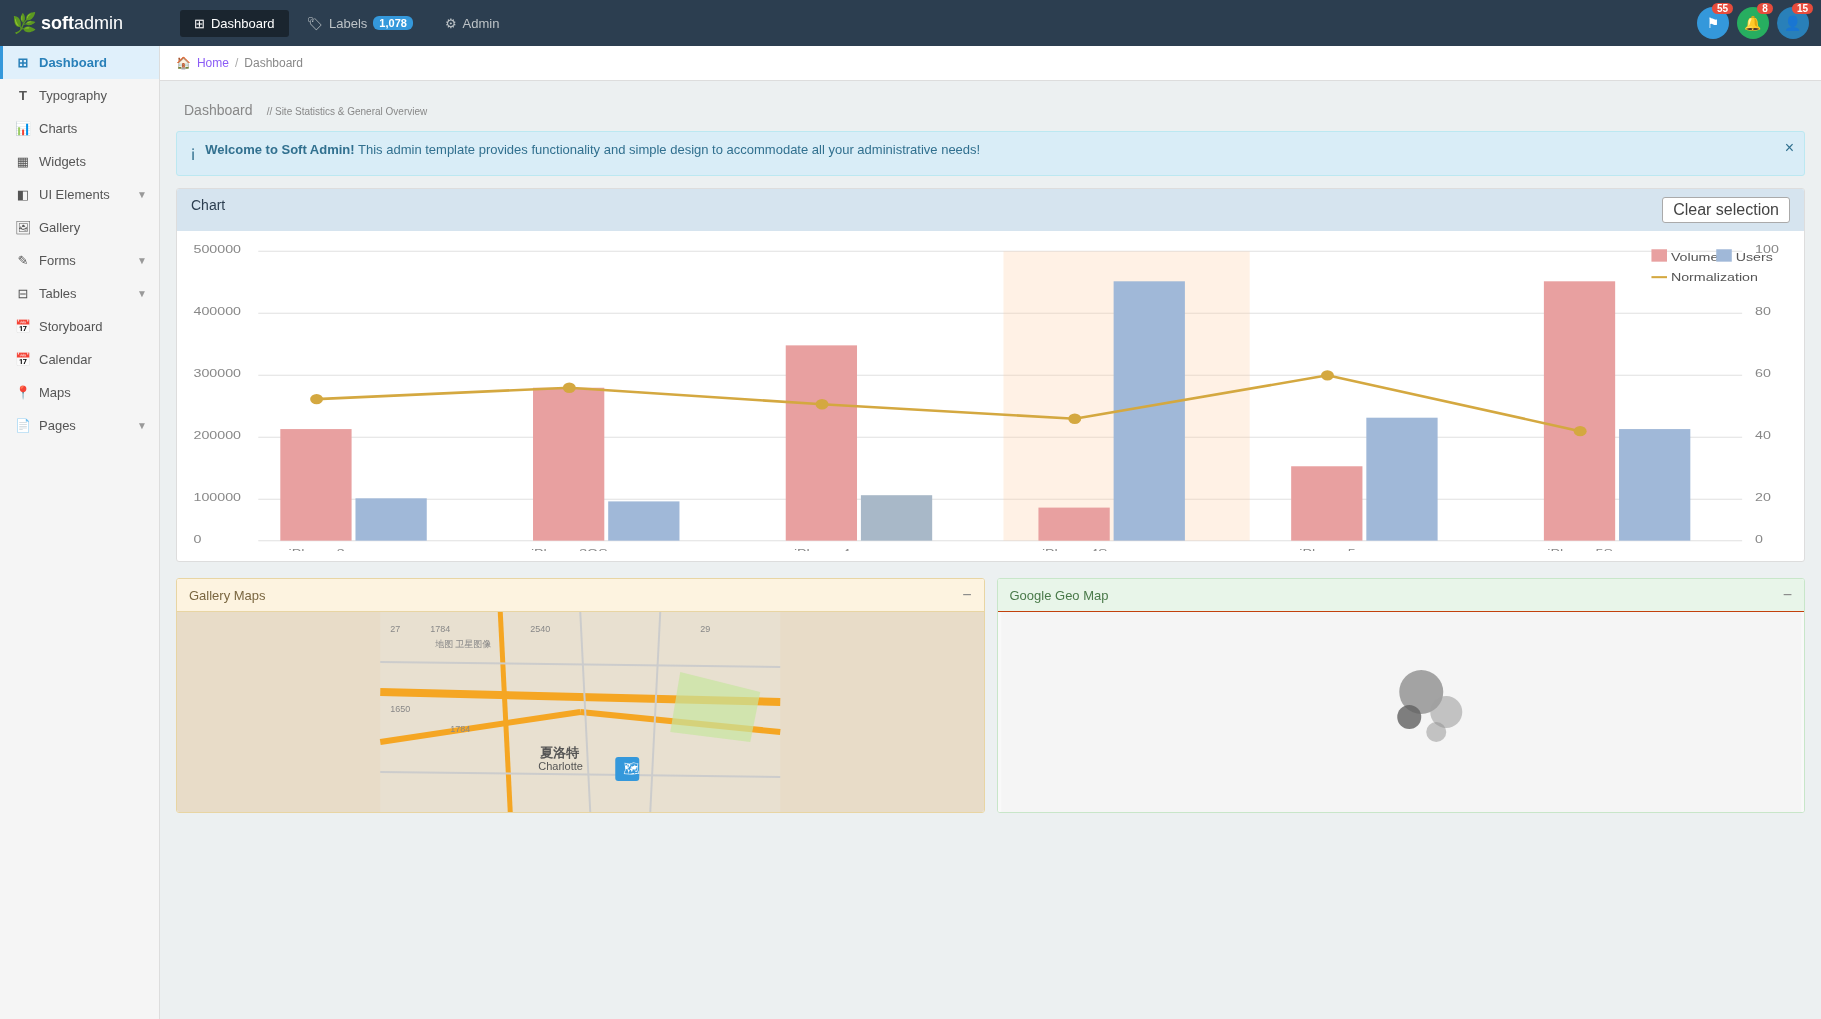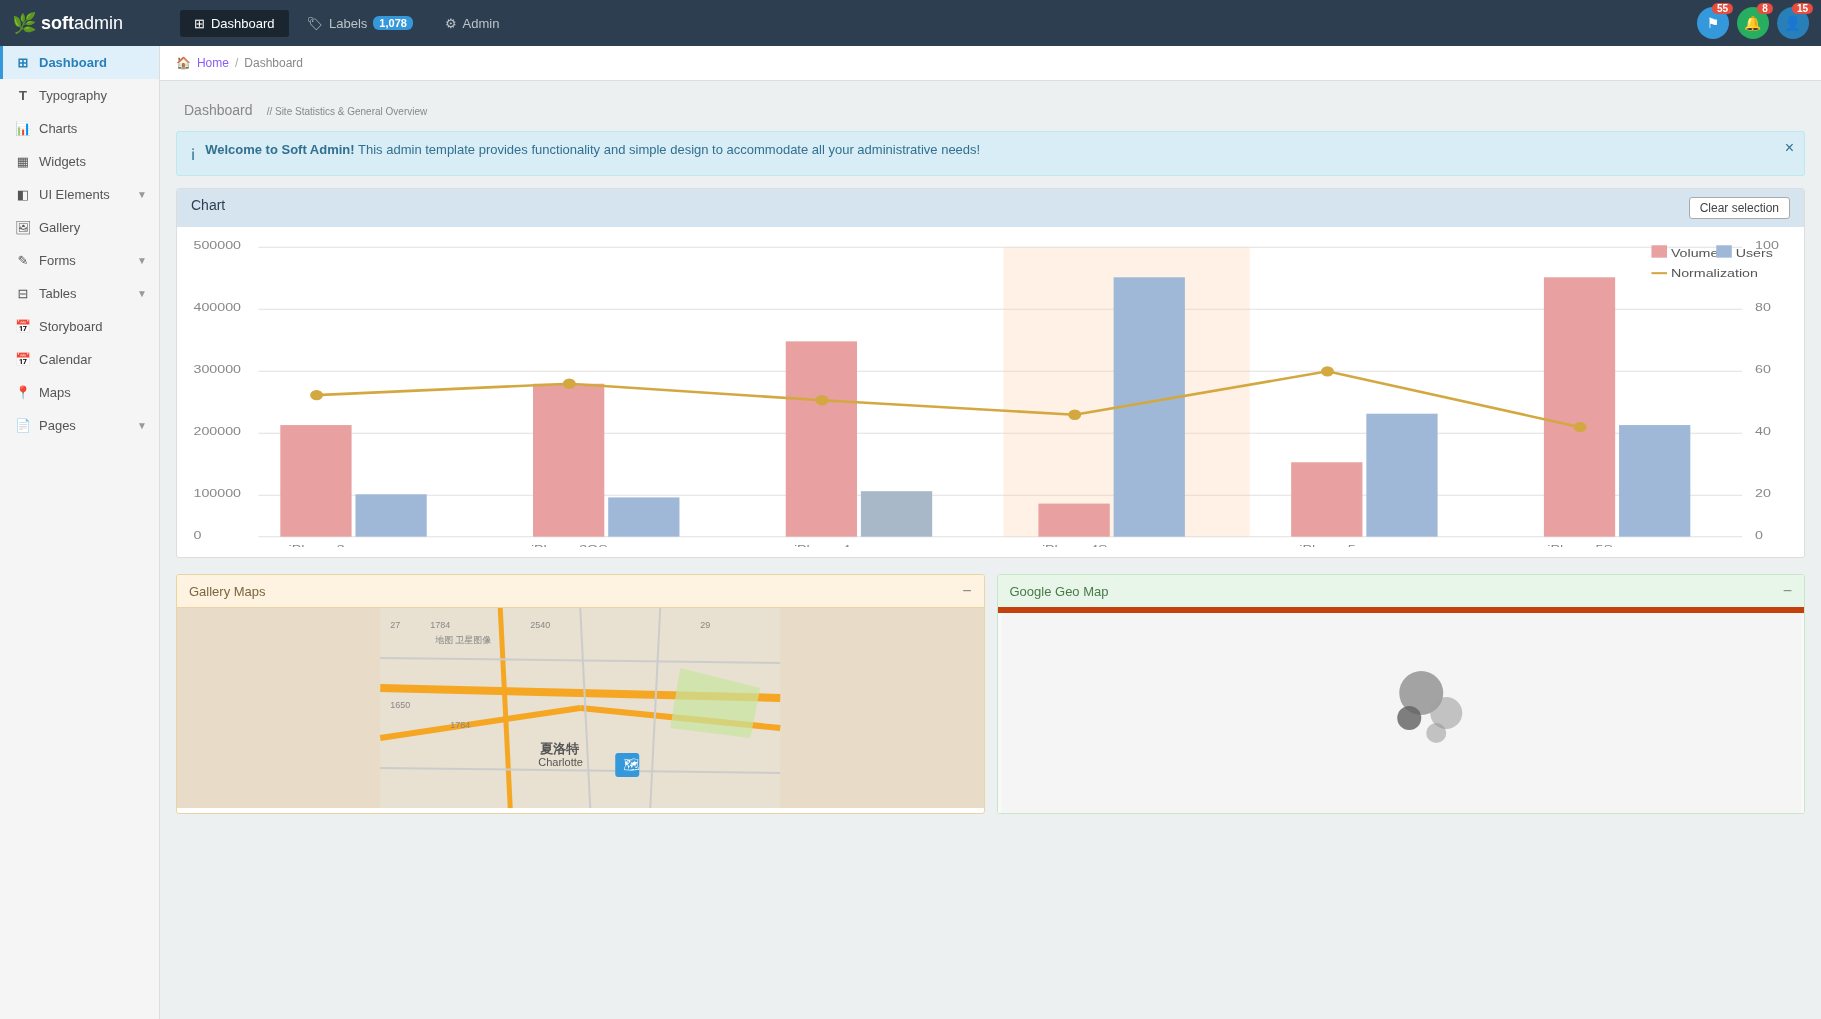--- a/index.html
+++ b/index.html
@@ -210,21 +210,21 @@
       padding: 8px 14px;
       font-size: 14px;
       color: #2c3e50;
       display: flex;
       align-items: flex-start;
       justify-content: space-between;
     }
     .panel-header-title { font-weight: 400; }
     .btn-sm {
       padding: 3px 10px;
-      font-size: 12px;
+      font-size: 16px;
       border: 1px solid #aaa;
       background: white;
       border-radius: 3px;
       cursor: pointer;
       color: #444;
     }
     .panel-body { padding: 10px; }
 
     
     .chart-container {
@@ -270,21 +270,21 @@
       border-bottom: 1px solid #e8d5a3;
     }
     .geo-panel-header {
       background: #e8f5e9;
       padding: 8px 12px;
       font-size: 13px;
       color: #4a7a4a;
       display: flex;
       align-items: center;
       justify-content: space-between;
-      border-bottom: 6px solid #c2410c;
+      border-bottom: 1px solid #c2410c;
     }
     .panel-minimize { cursor: pointer; color: #888; font-size: 16px; line-height: 1; }
     .map-body {
       height: 200px;
       background: #e8dcc8;
       position: relative;
       overflow: hidden;
     }
     .geo-body {
       height: 200px;

